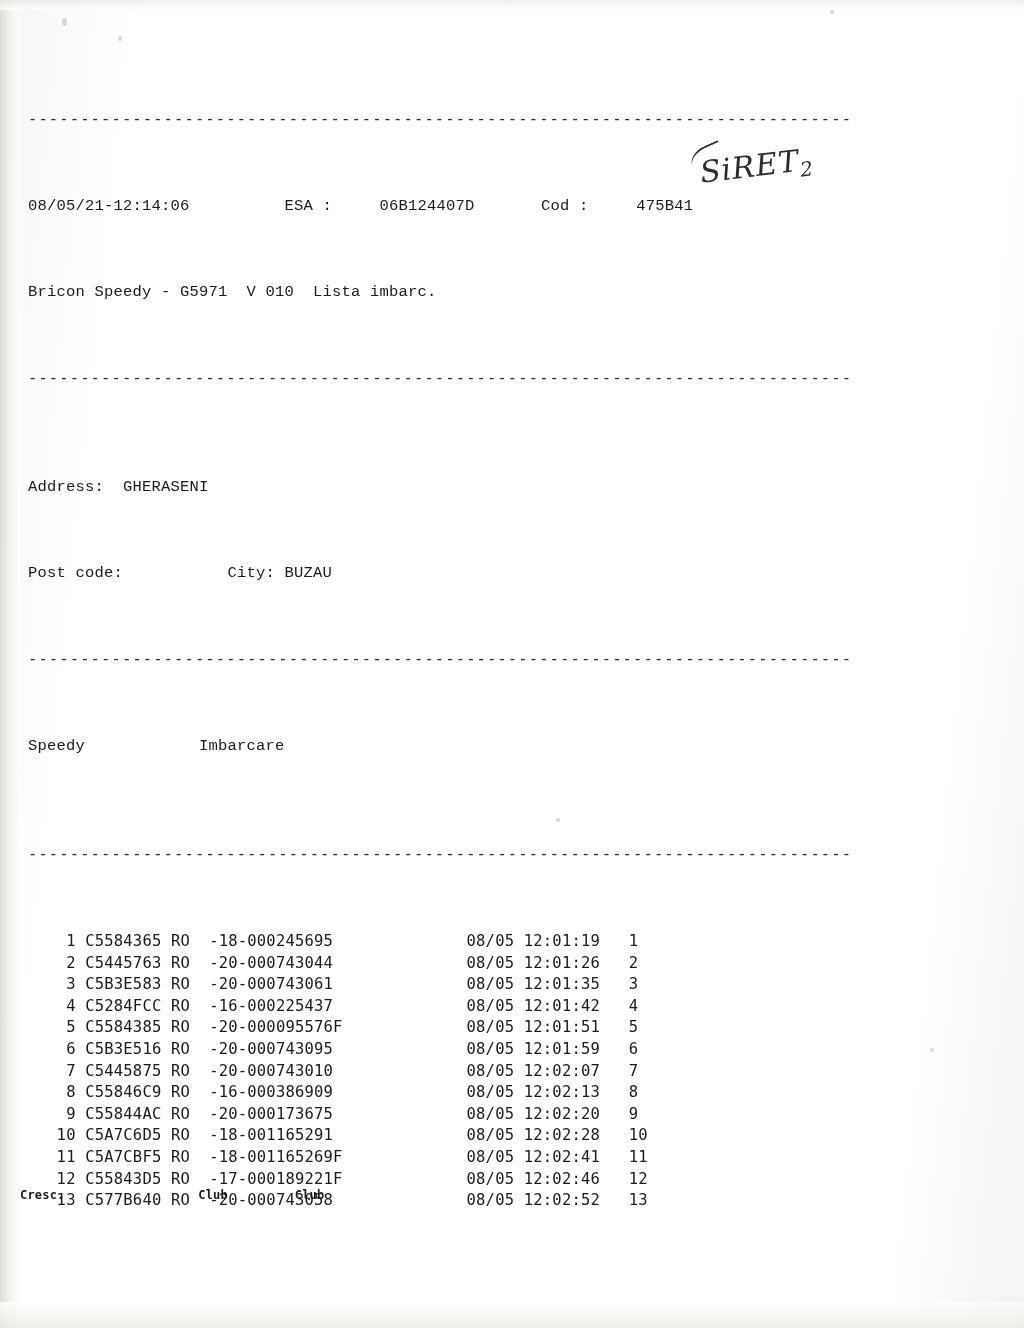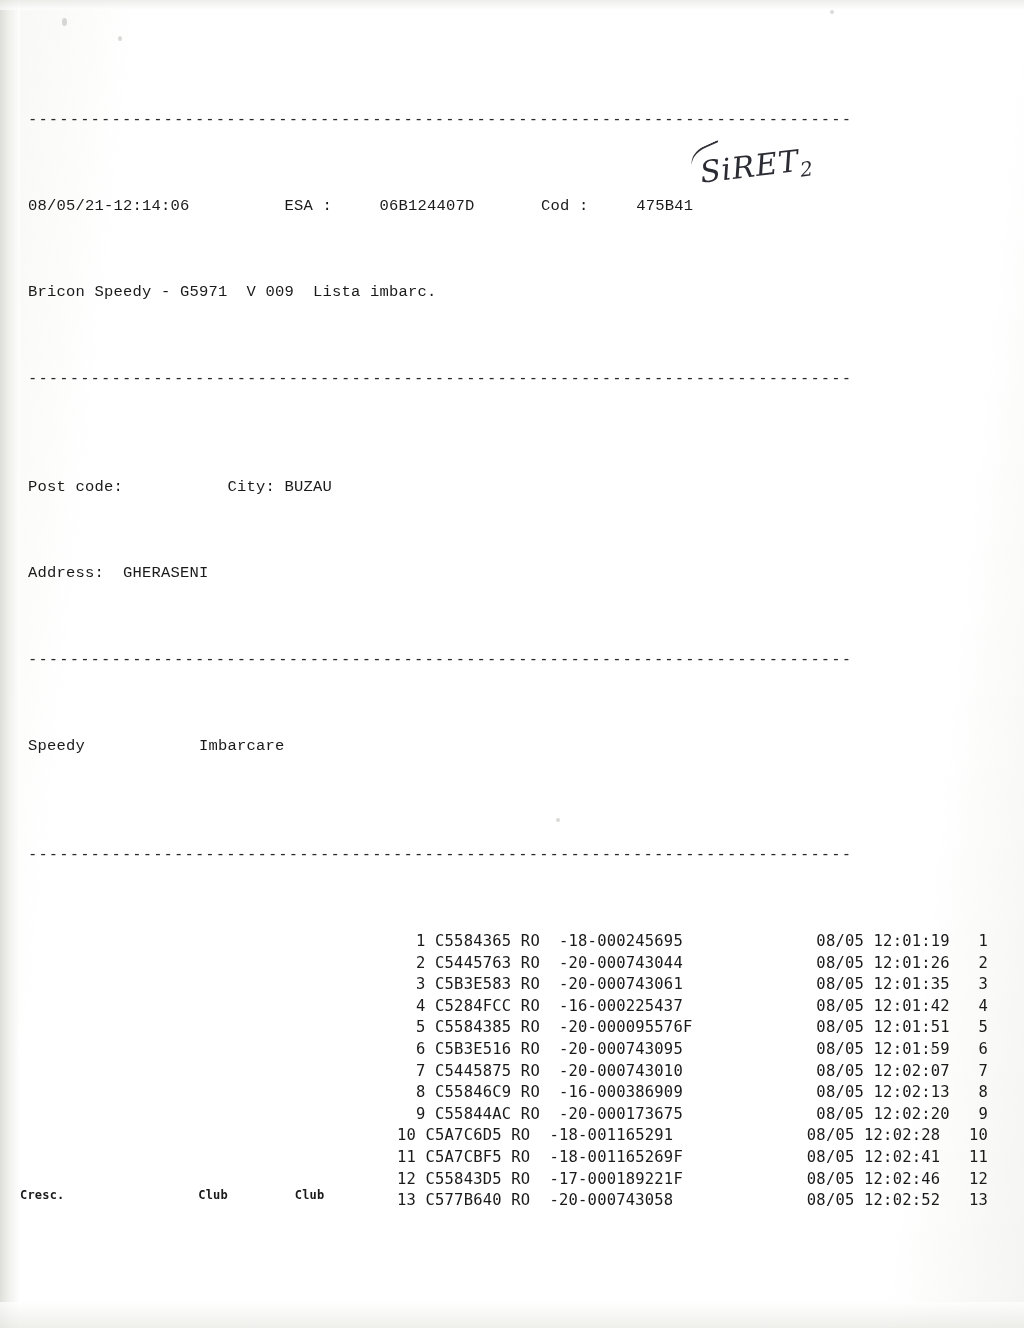--- a/index.html
+++ b/index.html
@@ -108,49 +108,49 @@
     left: 20px;
     top: 1188px;
     width: 960px;
     white-space: pre;
     font-size: 12px;
     letter-spacing: .2px;
     font-weight: bold;
   }
 
   .listing { display: block; }
-  .listing .row { display: block; text-align: right; }
+  .listing .row { display: block; }
 </style>
 </head>
 <body>
 
 <div class="page"></div>
 <div class="scan-edge-left"></div>
 <div class="scan-edge-top"></div>
 <div class="scan-edge-bottom"></div>
 <div class="speck" style="left:62px; top:18px; width:5px; height:8px;"></div>
 <div class="speck" style="left:118px; top:36px; width:4px; height:5px;"></div>
 <div class="speck" style="left:830px; top:10px; width:4px; height:4px;"></div>
 <div class="speck" style="left:930px; top:1048px; width:4px; height:4px;"></div>
 <div class="speck" style="left:556px; top:818px; width:4px; height:4px;"></div>
 
 <div class="content">
 
   <div class="rule">-------------------------------------------------------------------------------</div>
 
   <div class="header-line"><span>08/05/21-12:14:06</span>          <span>ESA :</span>     <span>06B124407D</span>       <span>Cod :</span>     <span>475B41</span></div>
 
-  <div class="header-line">Bricon Speedy - G5971  V 009  Lista imbarc.</div>
+  <div class="header-line">Bricon Speedy - G5971  V 010  Lista imbarc.</div>
 
   <div class="rule">-------------------------------------------------------------------------------</div>
 
 
+  <div class="header-line"><span>Address:</span>  <span>GHERASENI</span></div>
+
   <div class="header-line"><span>Post code:</span><span></span>           <span>City:</span> <span>BUZAU</span></div>
-
-  <div class="header-line"><span>Address:</span>  <span>GHERASENI</span></div>
 
   <div class="rule">-------------------------------------------------------------------------------</div>
 
   <div class="header-line"><span>Speedy</span>            <span>Imbarcare</span></div>
 
 
   <div class="rule">-------------------------------------------------------------------------------</div>
 
   <div class="listing"><div class="row"><span>    1 </span><span>C5584365</span> <span>RO</span>  <span>-18-000245695              </span><span>08/05</span> <span>12:01:19</span>   <span>1</span></div><div class="row"><span>    2 </span><span>C5445763</span> <span>RO</span>  <span>-20-000743044              </span><span>08/05</span> <span>12:01:26</span>   <span>2</span></div><div class="row"><span>    3 </span><span>C5B3E583</span> <span>RO</span>  <span>-20-000743061              </span><span>08/05</span> <span>12:01:35</span>   <span>3</span></div><div class="row"><span>    4 </span><span>C5284FCC</span> <span>RO</span>  <span>-16-000225437              </span><span>08/05</span> <span>12:01:42</span>   <span>4</span></div><div class="row"><span>    5 </span><span>C5584385</span> <span>RO</span>  <span>-20-000095576F             </span><span>08/05</span> <span>12:01:51</span>   <span>5</span></div><div class="row"><span>    6 </span><span>C5B3E516</span> <span>RO</span>  <span>-20-000743095              </span><span>08/05</span> <span>12:01:59</span>   <span>6</span></div><div class="row"><span>    7 </span><span>C5445875</span> <span>RO</span>  <span>-20-000743010              </span><span>08/05</span> <span>12:02:07</span>   <span>7</span></div><div class="row"><span>    8 </span><span>C55846C9</span> <span>RO</span>  <span>-16-000386909              </span><span>08/05</span> <span>12:02:13</span>   <span>8</span></div><div class="row"><span>    9 </span><span>C55844AC</span> <span>RO</span>  <span>-20-000173675              </span><span>08/05</span> <span>12:02:20</span>   <span>9</span></div><div class="row"><span>   10 </span><span>C5A7C6D5</span> <span>RO</span>  <span>-18-001165291              </span><span>08/05</span> <span>12:02:28</span>   <span>10</span></div><div class="row"><span>   11 </span><span>C5A7CBF5</span> <span>RO</span>  <span>-18-001165269F             </span><span>08/05</span> <span>12:02:41</span>   <span>11</span></div><div class="row"><span>   12 </span><span>C55843D5</span> <span>RO</span>  <span>-17-000189221F             </span><span>08/05</span> <span>12:02:46</span>   <span>12</span></div><div class="row"><span>   13 </span><span>C577B640</span> <span>RO</span>  <span>-20-000743058              </span><span>08/05</span> <span>12:02:52</span>   <span>13</span></div></div>
 

